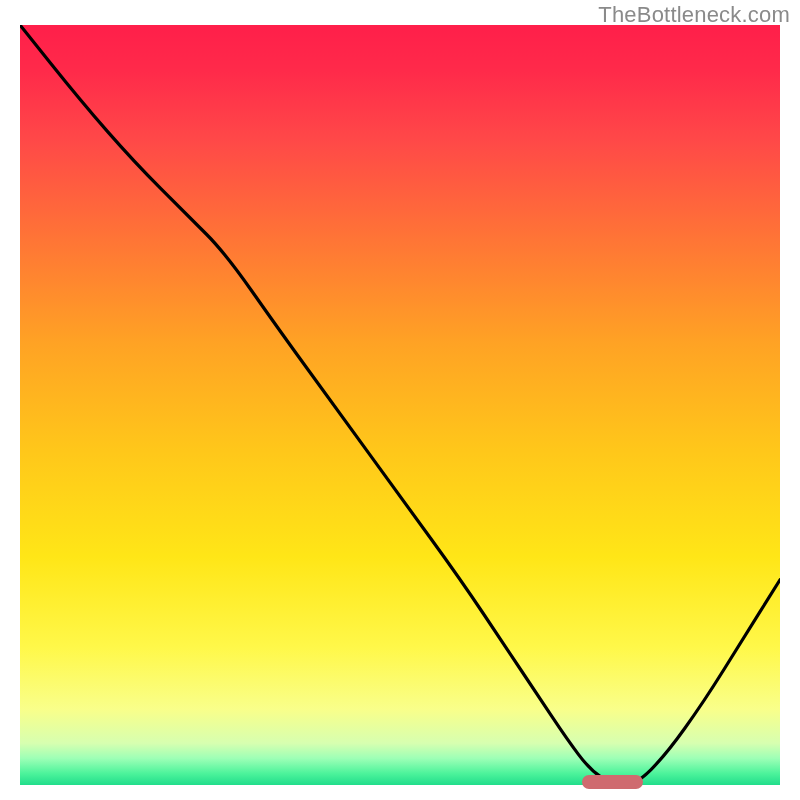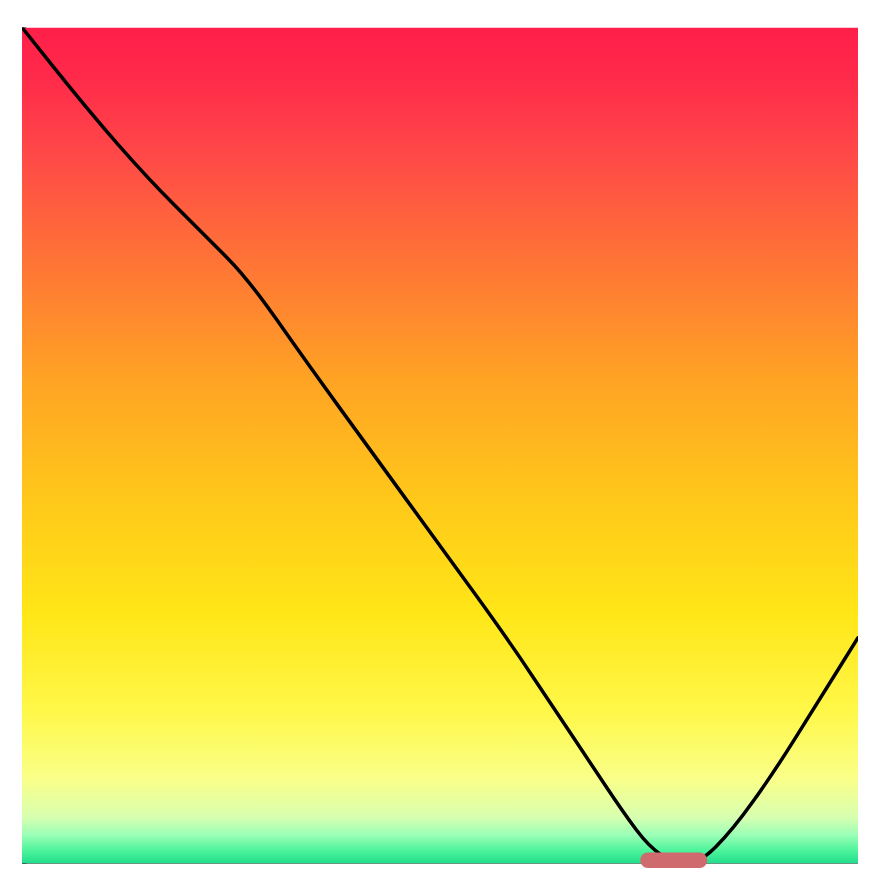--- a/index.html
+++ b/index.html
@@ -49,20 +49,21 @@
     height: 14px;
     background: #cf6a6f;
     border-radius: 7px;
     z-index: 4;
   }
 </style>
 </head>
 <body>
 <div class="container">
 
+  <div class="watermark">TheBottleneck.com</div>
 
   <div class="plot-frame"></div>
 
   <svg class="plot" viewBox="0 0 760 760" preserveAspectRatio="none">
     <defs>
       <linearGradient id="bg-grad" x1="0" y1="0" x2="0" y2="1">
 
       <stop offset="0.00%" stop-color="#ff1f4a"></stop>
           <stop offset="6.00%" stop-color="#ff2a4a"></stop>
           <stop offset="15.00%" stop-color="#ff4848"></stop>

